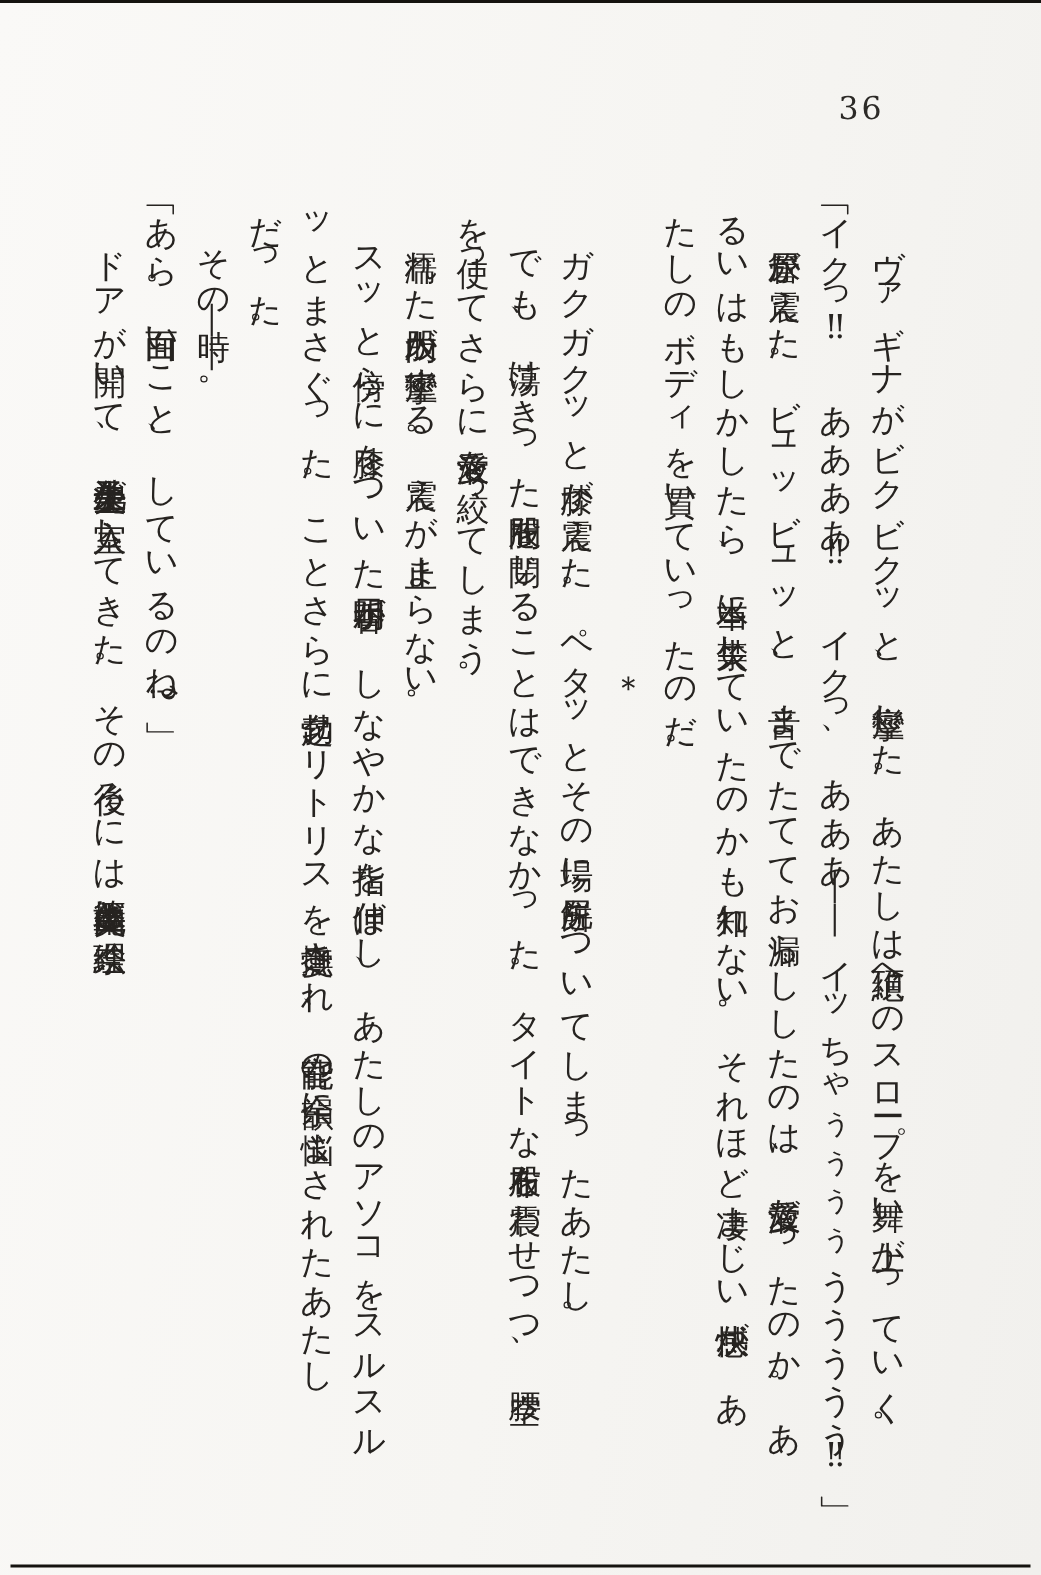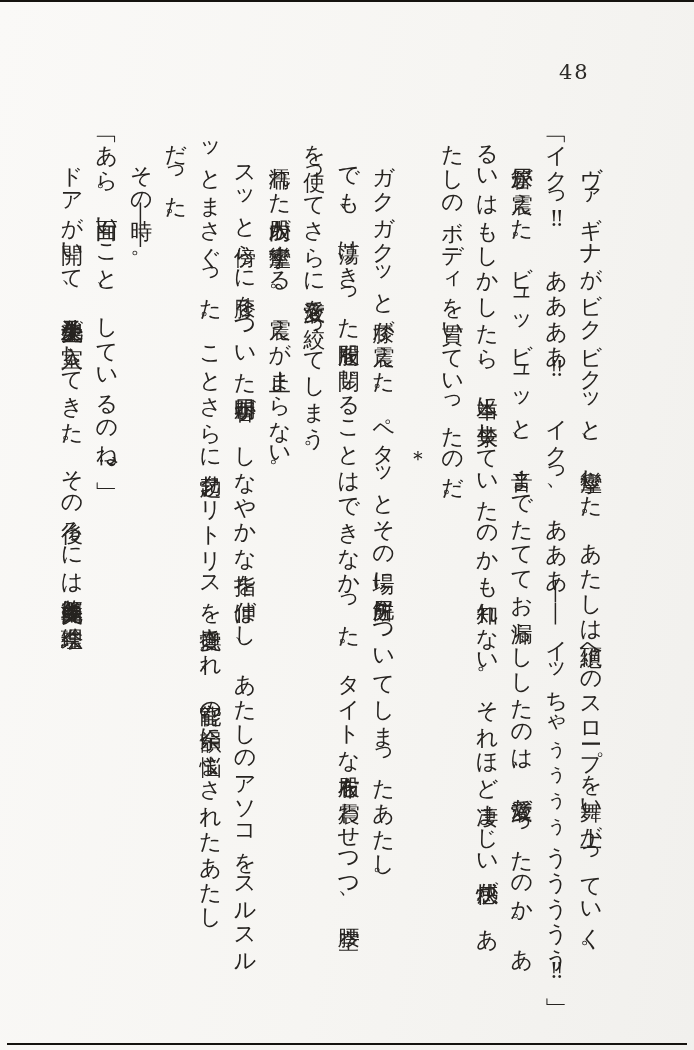--- a/index.html
+++ b/index.html
@@ -64,21 +64,21 @@
   .line.break {
     padding-top: 306px;
     letter-spacing: 0;
   }
 </style>
 </head>
 <body>
 
 <div class="page">
   <div class="top-rule"></div>
-  <div class="page-number">48</div>
+  <div class="page-number">36</div>
   <div class="text-block" id="text-block">
       <div class="line indent">ヴァギナがビクビクッと、痙攣した。あたしは絶頂へのスロープを舞い上がっていく。</div>
       <div class="line">「イクっ‼　ああああ‼　イクっ、あああ――イッちゃぅぅぅぅううううう‼」</div>
       <div class="line indent">尿管が震えた。ビュッビュッと、音までたててお漏らししたのは、愛液だったのか。あ</div>
       <div class="line">るいはもしかしたら、本当に失禁していたのかも知れない。それほど凄まじい快感が、あ</div>
       <div class="line">たしのボディを貫いていったのだ。</div>
       <div class="line break">＊</div>
       <div class="line indent">ガクガクッと膝が震えた。ペタッとその場に尻餅をついてしまったあたし。</div>
       <div class="line indent">でも、蕩けきった股間を閉じることはできなかった。タイトな股布を震わせつつ、空腰</div>
       <div class="line">を使ってさらに愛液を絞ってしまう。</div>

